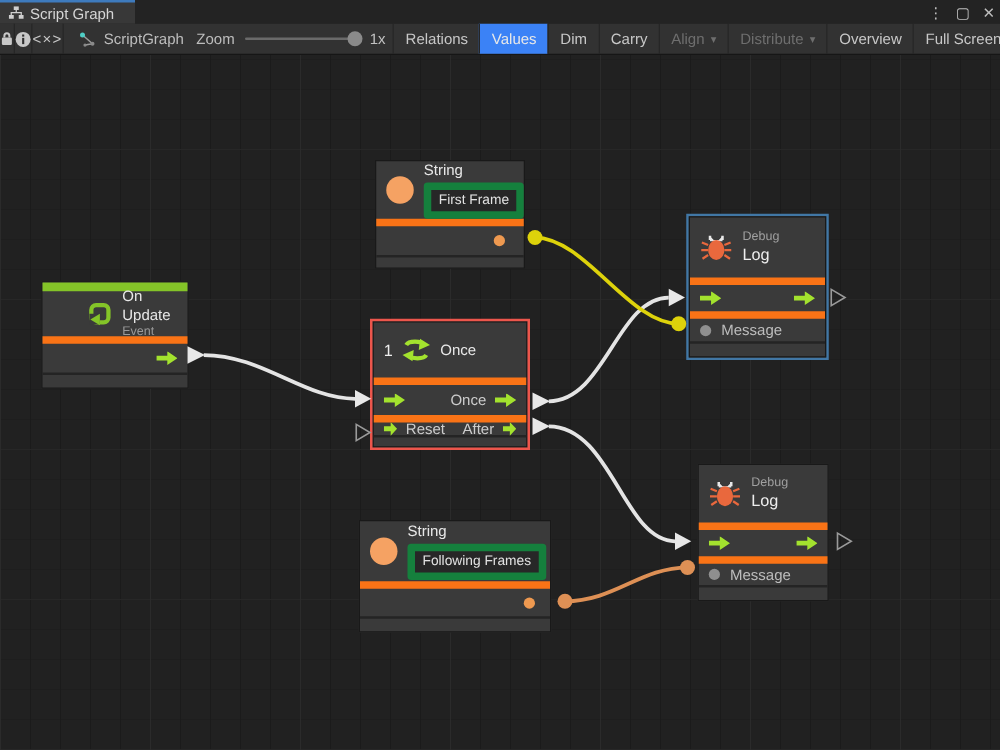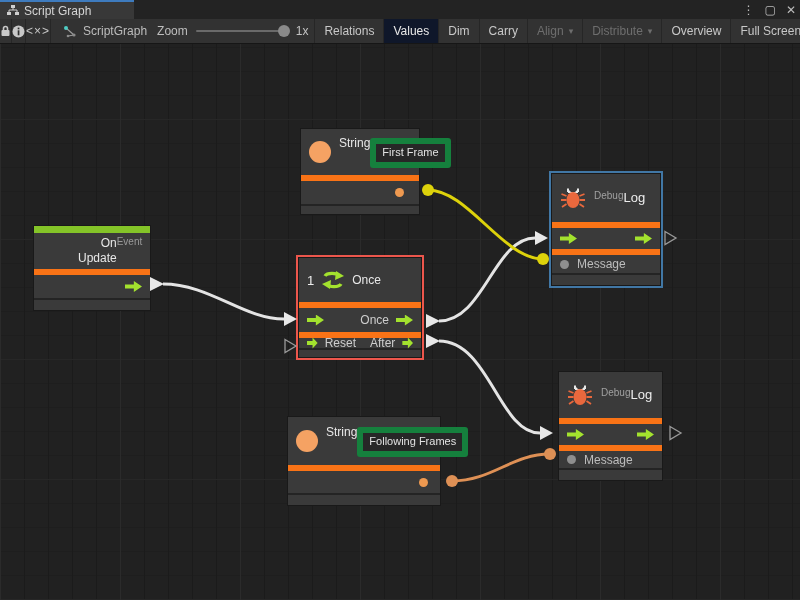--- a/index.html
+++ b/index.html
@@ -1,59 +1,59 @@
 <!DOCTYPE html>
 <html><head>
 <meta charset="utf-8">
 <style>
   * { margin:0; padding:0; box-sizing:border-box; }
   html,body { width:800px; height:600px; overflow:hidden; background:#212121;
     font-family:"Liberation Sans", sans-serif; -webkit-font-smoothing:antialiased; }
 
   
   .titlebar { position:absolute; left:0; top:0; width:800px; height:19px; background:#232323; }
-  .tab { position:absolute; left:0; top:0; width:134px; height:19px; background:#383838;
+  .tab { position:absolute; left:0; top:0; width:108px; height:19px; background:#383838;
     border-top:2px solid #3E7BBE; display:flex; align-items:center; gap:5px; padding-left:7px;
     color:#D5D5D5; font-size:12px; }
   .win-controls { position:absolute; right:4px; top:0; height:19px; display:flex; align-items:center; gap:10px;
     color:#BDBDBD; font-size:12px; }
   .win-controls span { cursor:default; }
 
   
   .toolbar { position:absolute; left:0; top:19px; width:800px; height:25px; background:#323232;
     border-bottom:1px solid #161616; display:flex; align-items:stretch; color:#C2C2C2; font-size:12px; }
   .tool-ico { width:38px; display:flex; align-items:center; justify-content:center;
     border-right:1px solid #262626; }
   .tool-ico.wide { width:74px; }
   .code-glyph { color:#C8C8C8; font-size:12px; letter-spacing:1px; }
   .graph-ref { display:flex; align-items:center; gap:6px; padding:0 10px 0 12px; color:#BDBDBD; }
   .zoom-area { display:flex; align-items:center; gap:8px; padding-right:6px; }
   .zoom-track { position:relative; width:92px; height:2px; background:#6A6A6A; border-radius:1px; }
   .zoom-handle { position:absolute; right:-2px; top:-5px; width:12px; height:12px; border-radius:50%; background:#8A8A8A; }
   .btn-group { margin-left:auto; display:flex; align-items:stretch; }
   .tbtn { display:flex; align-items:center; padding:0 9px; border-left:1px solid #262626;
     color:#C8C8C8; white-space:nowrap; cursor:default; }
-  .tbtn.active { background:#0f172a; color:#E8E8E8; }
+  .tbtn.active { background:#3b82f6; color:#E8E8E8; }
   .tbtn.disabled { color:#6E6E6E; }
   .tbtn .caret { font-size:9px; margin-left:5px; }
 
   
   .canvas { position:absolute; left:0; top:44px; width:800px; height:556px; background-color:#212121;
     background-image:
       repeating-linear-gradient(90deg, #2b2b2b 0 1px, transparent 1px 120px),
       repeating-linear-gradient(0deg,  #272727 0 1px, transparent 1px 120px),
       repeating-linear-gradient(90deg, #1b1b1b 0 1px, transparent 1px 24px),
       repeating-linear-gradient(0deg,  #1e1e1e 0 1px, transparent 1px 24px);
   }
 
   
   .node { position:absolute; background:#3A3A3A; border:1px solid #191919; }
   .node .accent { height:7px; background:#84C428; }
   .hdr { display:flex; align-items:center; gap:8px; padding:6px 8px; }
-  .hdr .tcol { display:flex; flex-direction:row; line-height:1.25;text-align:right; }
+  .hdr .tcol { display:flex; flex-direction:column; line-height:1.25; }
   .t-main { color:#E8E8E8; font-size:12px; }
   .t-sub  { color:#9A9A9A; font-size:10px; }
   .t-kind { color:#A0A0A0; font-size:10px; }
   .t-big  { color:#EDEDED; font-size:13px; }
   .nrow { border-top:6px solid #f97316; display:flex; align-items:center; padding:0 8px; }
   .nfoot { border-top:2px solid #242424; }
   .spacer { flex:1; }
   .plabel { color:#CDCDCD; font-size:12px; }
 
   

